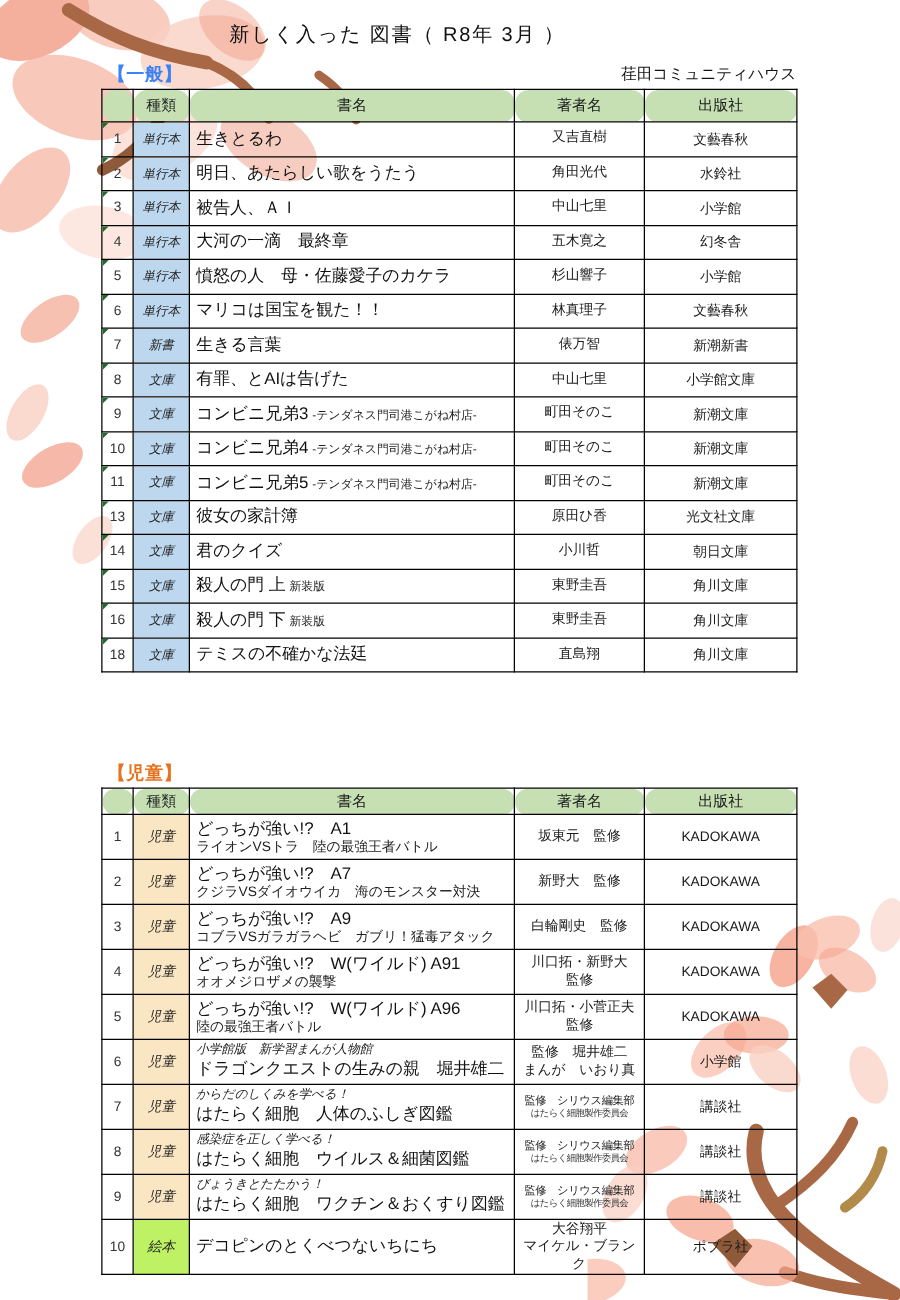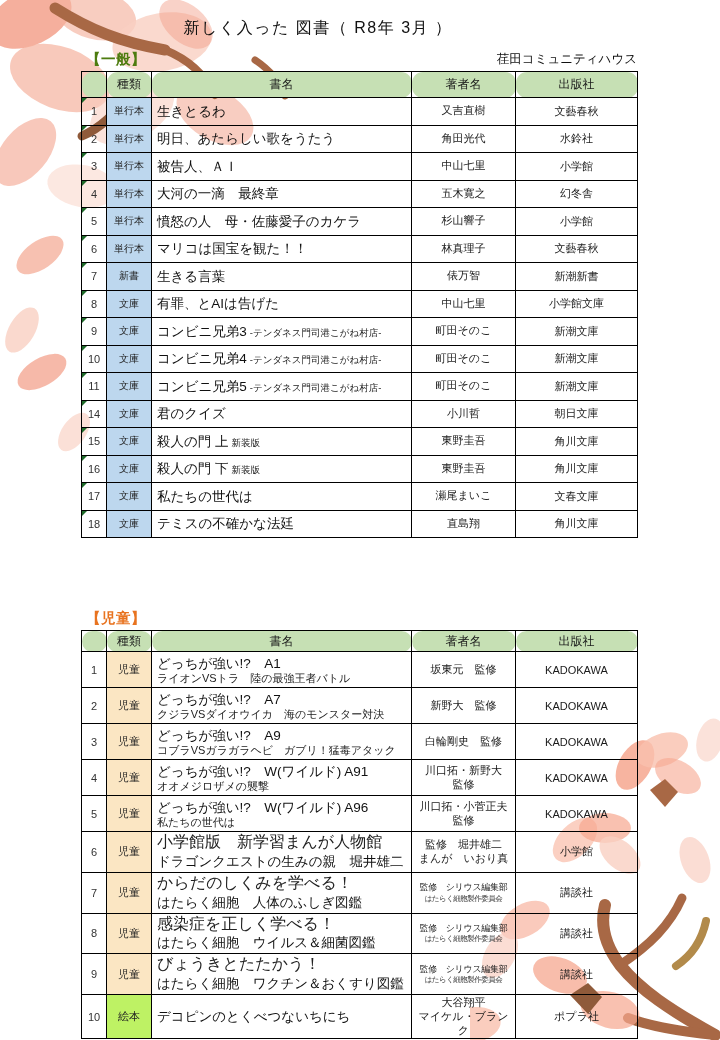--- a/index.html
+++ b/index.html
@@ -8,43 +8,43 @@
     font-family:"Liberation Sans","DejaVu Sans",sans-serif;color:#1a1a1a;
   }
   .deco{position:absolute;z-index:0;pointer-events:none;}
   #deco-topleft{top:0;left:0;}
   #deco-bottomright{right:0;bottom:0;}
   .content{position:absolute;inset:0;z-index:1;}
   .page-title{position:absolute;top:18px;left:0;width:636px;text-align:center;
     font-size:16px;letter-spacing:1.5px;color:#111;}
   .org-name{position:absolute;top:51px;left:81px;width:556px;text-align:right;font-size:12.5px;color:#111;}
   .section-label{position:absolute;left:86px;font-size:14.5px;font-weight:bold;letter-spacing:0.5px;}
-  .label-general{top:50px;color:#4d7c0f;}
+  .label-general{top:50px;color:#3b82f6;}
   .label-children{top:609px;color:#e8731f;}
   table{border-collapse:collapse;table-layout:fixed;width:556px;position:absolute;left:81px;background:transparent;}
   .g-table{top:71px;}
   .c-table{top:630px;}
   th,td{border:1px solid #000;vertical-align:middle;padding:1px 2px;overflow:hidden;}
   thead th{background:#c6e0b4;font-weight:normal;font-size:12px;text-align:center;border-radius:11px;}
   .g-table thead tr{height:26px;}
   .c-table thead tr{height:21px;}
   .g-table tbody tr{height:27.5px;}
   .c-table tbody tr{height:36px;}
   .c-table tbody tr:last-child{height:30px;}
   .num-cell{text-align:center;font-size:11px;color:#333;position:relative;background:transparent;}
   .corner-tri{position:absolute;top:0;left:0;width:0;height:0;
     border-top:5px solid #1f6b2a;border-right:5px solid transparent;}
-  .type-cell{text-align:center;color:#222;}
+  .type-cell{text-align:center;color:#222;font-style:italic;}
   .g-table .type-cell{font-size:10px;}
   .c-table .type-cell{font-size:11px;}
   .t-blue{background:#bdd7ee;}
   .t-cream{background:#fbe6c3;}
   .t-gold{background:#bef264;}
   .title-cell{padding-left:5px;line-height:1.18;background:transparent;}
-  .t-small-line{display:block;font-size:16px;color:#222;}
+  .t-small-line{display:block;font-size:10px;color:#222;font-style:italic;}
   .t-main{font-size:13.5px;color:#111;}
   .t-suffix{font-size:9.5px;margin-left:3px;color:#222;margin-top:16px;}
   .t-line2{display:block;font-size:11px;color:#222;}
   .author-cell{text-align:center;font-size:11px;line-height:1.25;background:transparent;}
   .a1,.a2{display:block;}
   .a-small .a1{font-size:9px;letter-spacing:-0.3px;}
   .a-small .a2{font-size:7.5px;letter-spacing:-0.5px;color:#333;}
   .pub-cell{text-align:center;font-size:11px;background:transparent;}
 </style>
 </head>
@@ -226,20 +226,29 @@
     <td class="num-cell"><span class="corner-tri"></span><span>11</span></td>
     <td class="type-cell t-blue"><span>文庫</span></td>
     <td class="title-cell"><span class="t-main">コンビニ兄弟5</span><span class="t-suffix">-テンダネス門司港こがね村店-</span></td>
     <td class="author-cell">
             <span class="a1">町田そのこ</span>
           </td>
     <td class="pub-cell"><span>新潮文庫</span></td>
   </tr>
 
 
+  <tr>
+    <td class="num-cell"><span class="corner-tri"></span><span>13</span></td>
+    <td class="type-cell t-blue"><span>文庫</span></td>
+    <td class="title-cell"><span class="t-main">彼女の家計簿</span></td>
+    <td class="author-cell">
+            <span class="a1">原田ひ香</span>
+          </td>
+    <td class="pub-cell"><span>光文社文庫</span></td>
+  </tr>
 
   <tr>
     <td class="num-cell"><span class="corner-tri"></span><span>14</span></td>
     <td class="type-cell t-blue"><span>文庫</span></td>
     <td class="title-cell"><span class="t-main">君のクイズ</span></td>
     <td class="author-cell">
             <span class="a1">小川哲</span>
           </td>
     <td class="pub-cell"><span>朝日文庫</span></td>
   </tr>
@@ -257,29 +266,20 @@
   <tr>
     <td class="num-cell"><span class="corner-tri"></span><span>16</span></td>
     <td class="type-cell t-blue"><span>文庫</span></td>
     <td class="title-cell"><span class="t-main">殺人の門 下</span><span class="t-suffix">新装版</span></td>
     <td class="author-cell">
             <span class="a1">東野圭吾</span>
           </td>
     <td class="pub-cell"><span>角川文庫</span></td>
   </tr>
 
-  <tr>
-    <td class="num-cell"><span class="corner-tri"></span><span>17</span></td>
-    <td class="type-cell t-blue"><span>文庫</span></td>
-    <td class="title-cell"><span class="t-main">私たちの世代は</span></td>
-    <td class="author-cell">
-            <span class="a1">瀬尾まいこ</span>
-          </td>
-    <td class="pub-cell"><span>文春文庫</span></td>
-  </tr>
 
   <tr>
     <td class="num-cell"><span class="corner-tri"></span><span>18</span></td>
     <td class="type-cell t-blue"><span>文庫</span></td>
     <td class="title-cell"><span class="t-main">テミスの不確かな法廷</span></td>
     <td class="author-cell">
             <span class="a1">直島翔</span>
           </td>
     <td class="pub-cell"><span>角川文庫</span></td>
   </tr>
@@ -343,21 +343,21 @@
     <td class="author-cell">
             <span class="a1">川口拓・新野大</span>
             <span class="a2">監修</span>
           </td>
     <td class="pub-cell"><span>KADOKAWA</span></td>
   </tr>
 
   <tr>
     <td class="num-cell"><span>5</span></td>
     <td class="type-cell t-cream"><span>児童</span></td>
-    <td class="title-cell"><span class="t-main">どっちが強い!?　W(ワイルド) A96</span><span class="t-line2">私たちの世代は</span></td>
+    <td class="title-cell"><span class="t-main">どっちが強い!?　W(ワイルド) A96</span><span class="t-line2">陸の最強王者バトル</span></td>
     <td class="author-cell">
             <span class="a1">川口拓・小菅正夫</span>
             <span class="a2">監修</span>
           </td>
     <td class="pub-cell"><span>KADOKAWA</span></td>
   </tr>
 
   <tr>
     <td class="num-cell"><span>6</span></td>
     <td class="type-cell t-cream"><span>児童</span></td>

